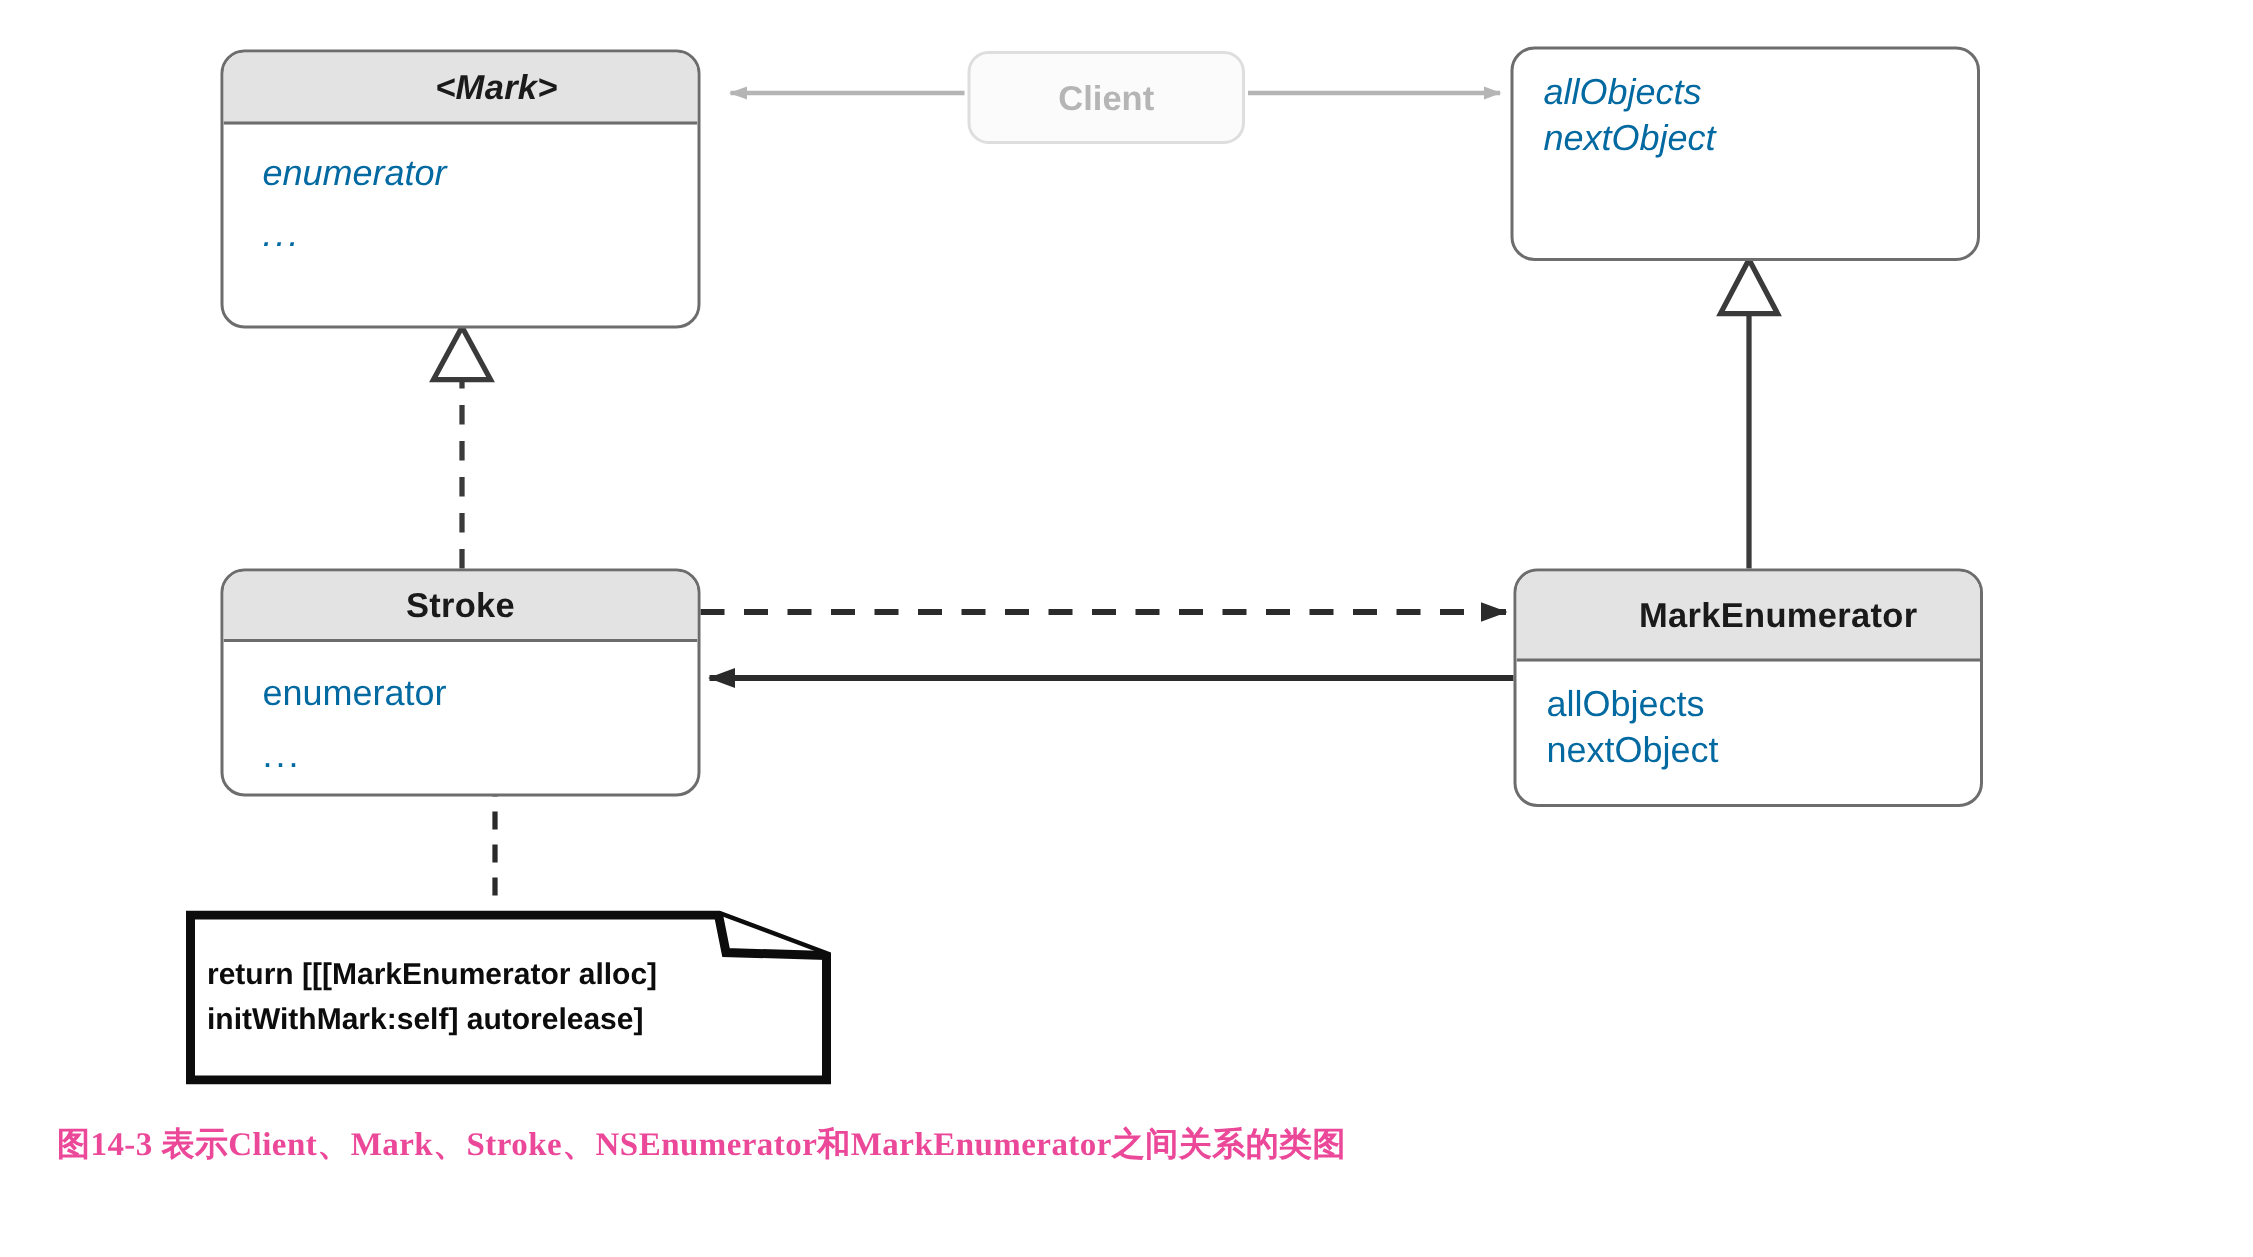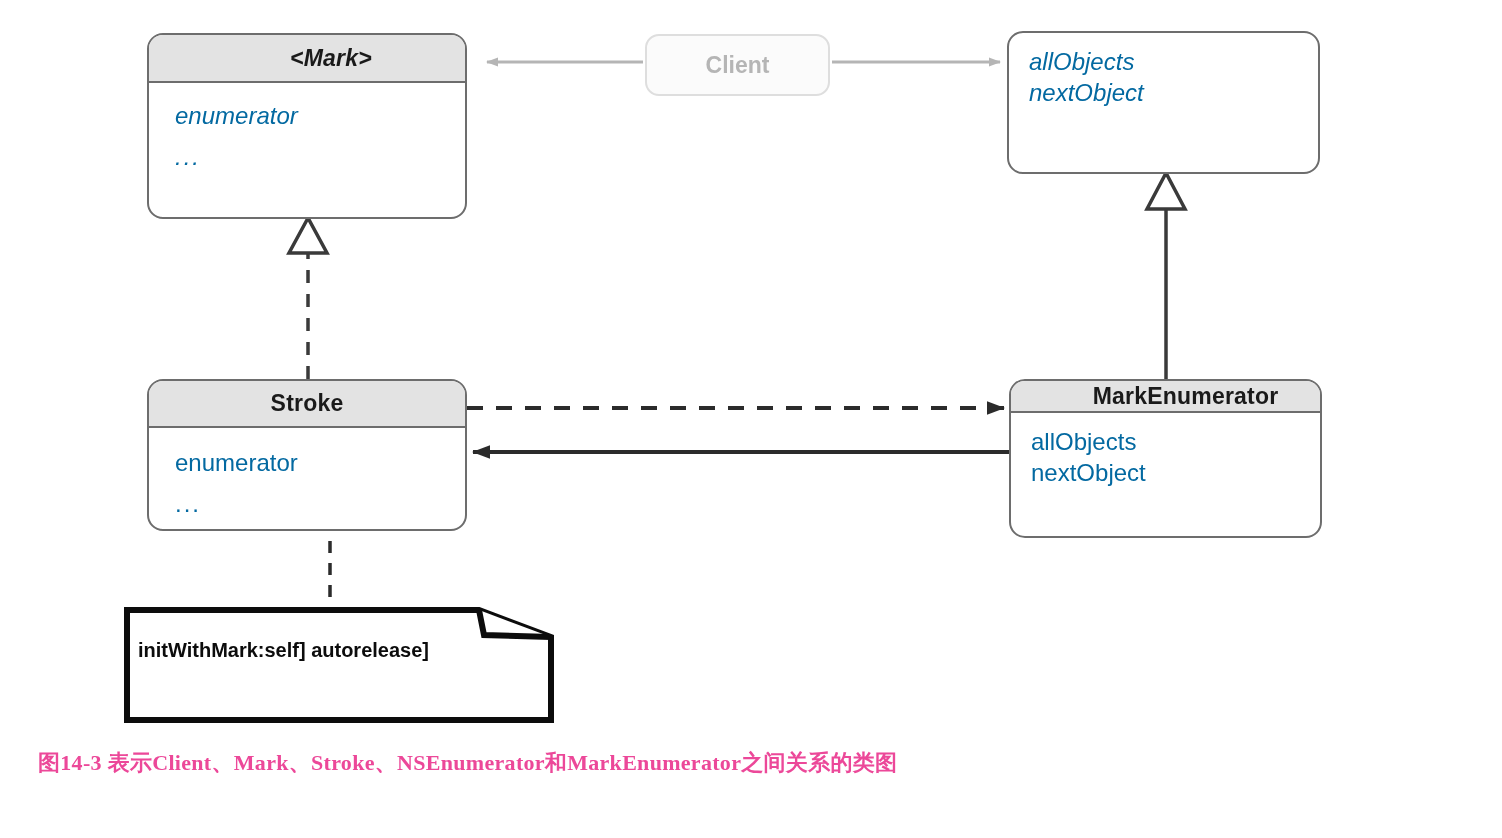--- a/index.html
+++ b/index.html
@@ -75,21 +75,21 @@
   #class-stroke {
     left: 147px; top: 379px; width: 320px; height: 152px;
   }
   #class-stroke .uml-header { height: 47px; font-size: 23px; }
   #class-stroke .uml-body { font-size: 24px; padding-left: 26px; padding-top: 20px; }
   #class-stroke .uml-member.dots { font-size: 24px; letter-spacing: 2px; margin-top: 10px; }
 
   #class-markenumerator {
     left: 1009px; top: 379px; width: 313px; height: 159px;
   }
-  #class-markenumerator .uml-header { height: 32px; font-size: 23px; padding-left: 40px; }
+  #class-markenumerator .uml-header { height: 60px; font-size: 23px; padding-left: 40px; }
   #class-markenumerator .uml-body { font-size: 24px; padding-top: 14px; padding-left: 20px; }
 
   
   #node-client {
     position: absolute;
     left: 645px; top: 34px; width: 185px; height: 62px;
     box-sizing: border-box;
     border: 2px solid #dedede;
     border-radius: 14px;
     background: #fbfbfb;
@@ -217,17 +217,18 @@
 <div id="node-client">
   <span>Client</span>
 </div>
 
 <div id="note-code">
   <svg width="430" height="116" viewBox="0 0 430 116" xmlns="http://www.w3.org/2000/svg">
     <path d="M3,3 L355,3 L427,30 L427,113 L3,113 Z" fill="#ffffff" stroke="#0c0c0c" stroke-width="6" stroke-linejoin="miter"></path>
     <path d="M355,3 L360,28 L427,30" fill="#ffffff" stroke="#0c0c0c" stroke-width="6" stroke-linejoin="miter"></path>
   </svg>
   <div class="note-text">
+    <div>return [[[MarkEnumerator alloc]</div>
     <div>initWithMark:self] autorelease]</div>
   </div>
 </div>
 
 <div id="figure-caption">图14-3  表示Client、Mark、Stroke、NSEnumerator和MarkEnumerator之间关系的类图</div>
 
 </body></html>

